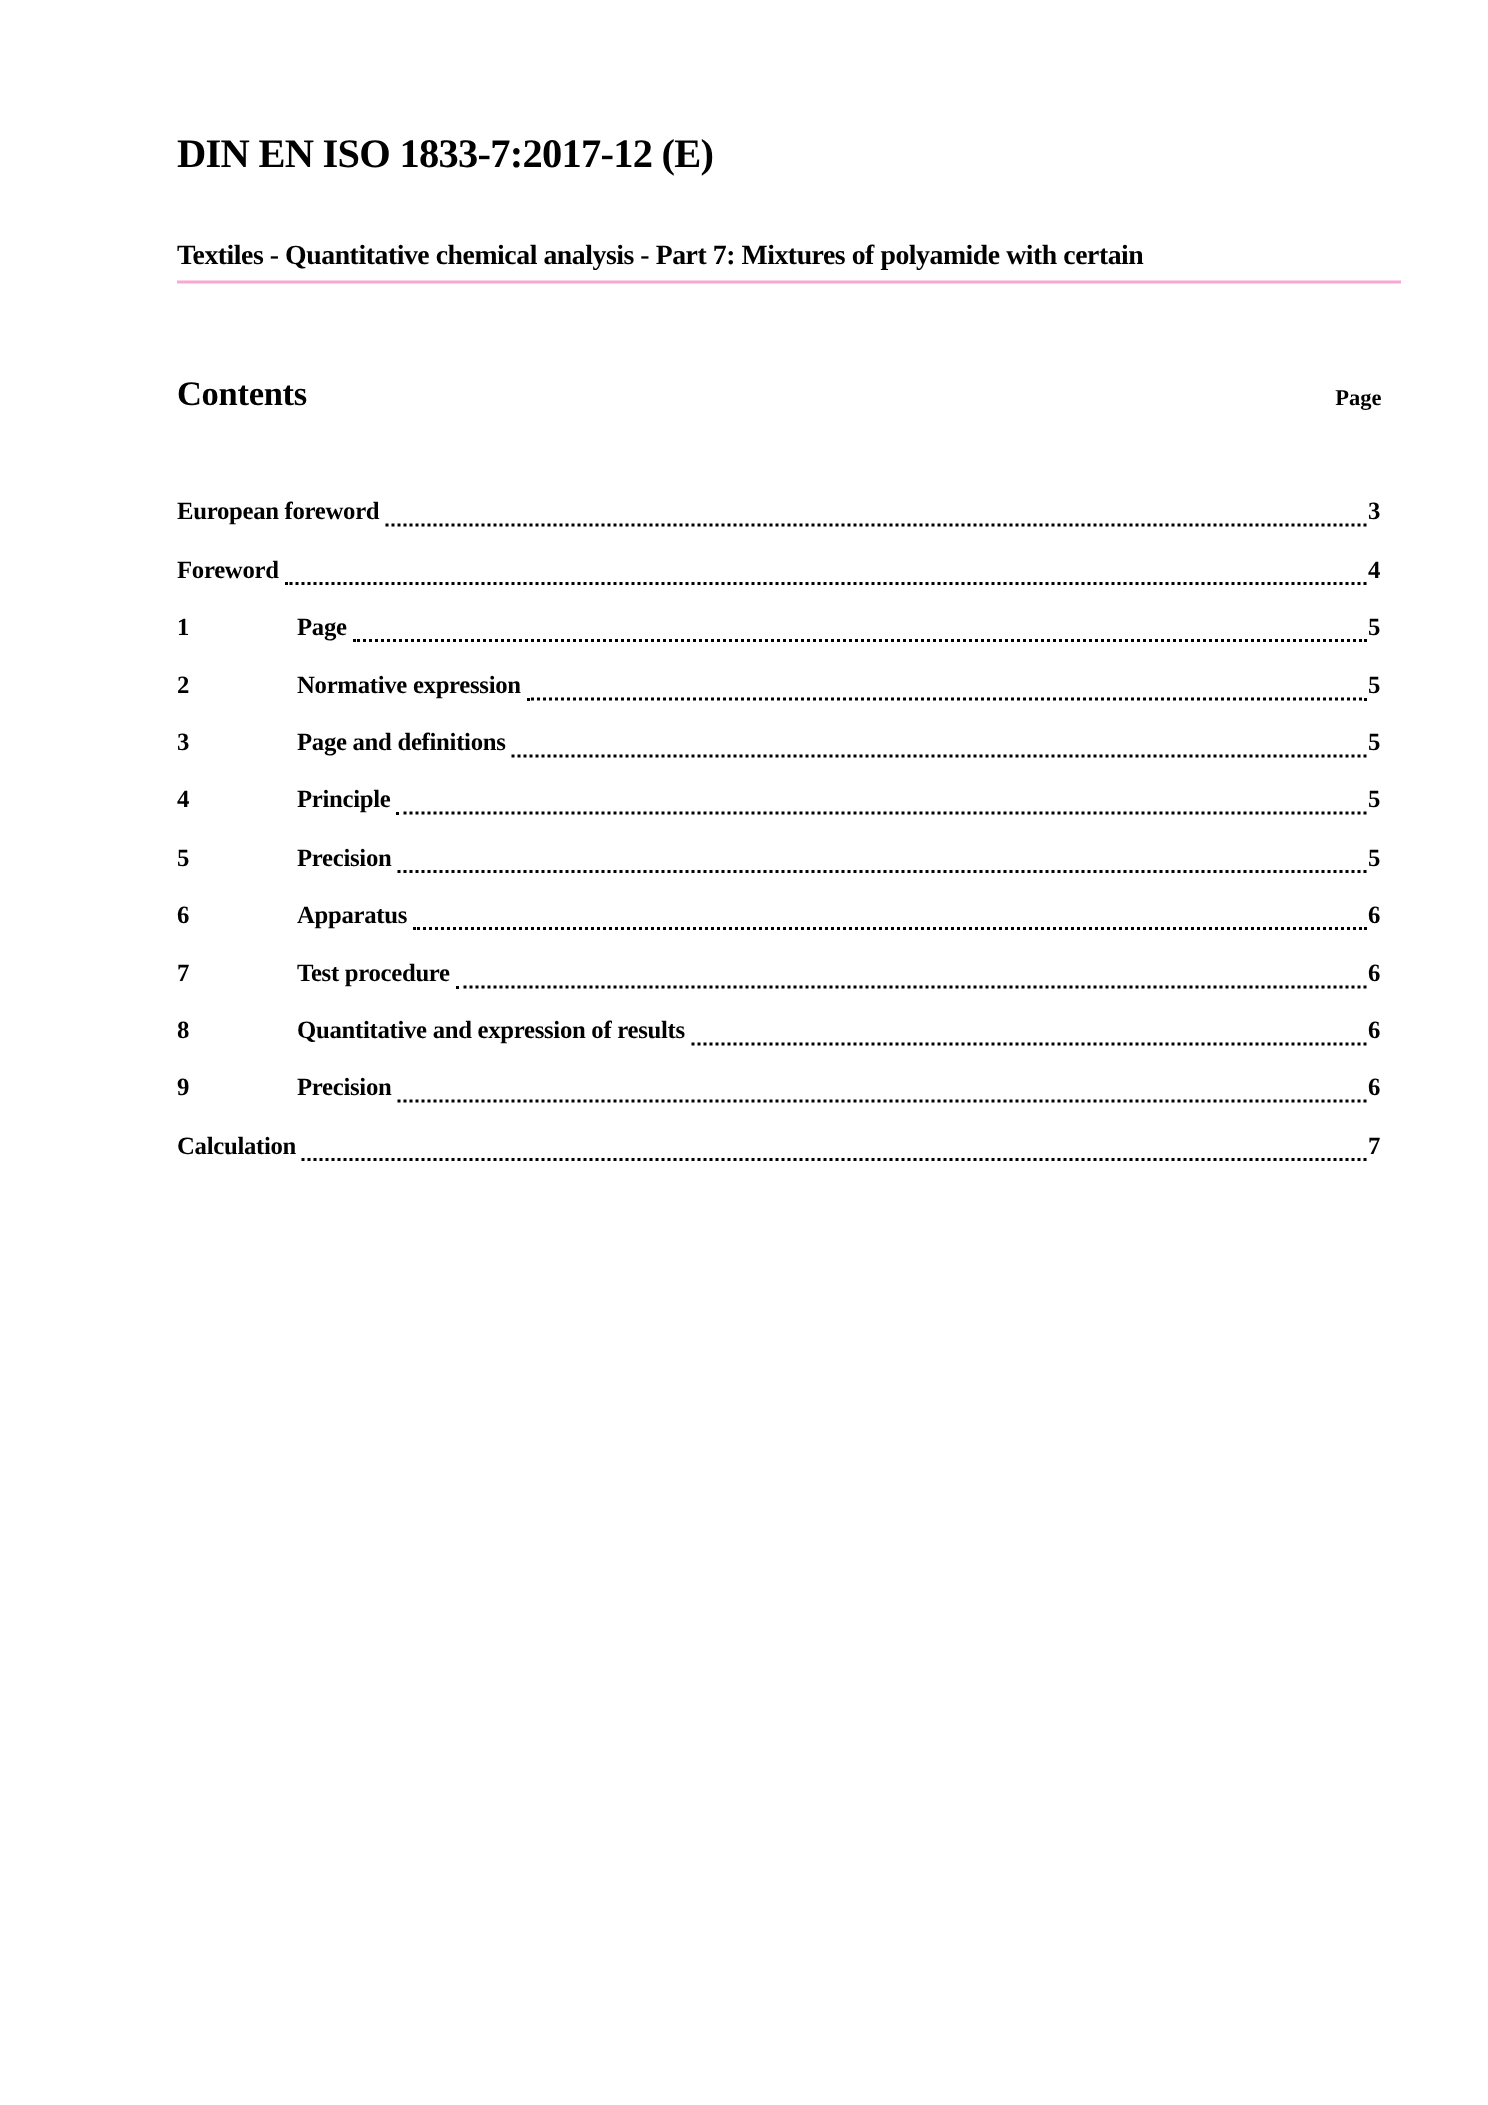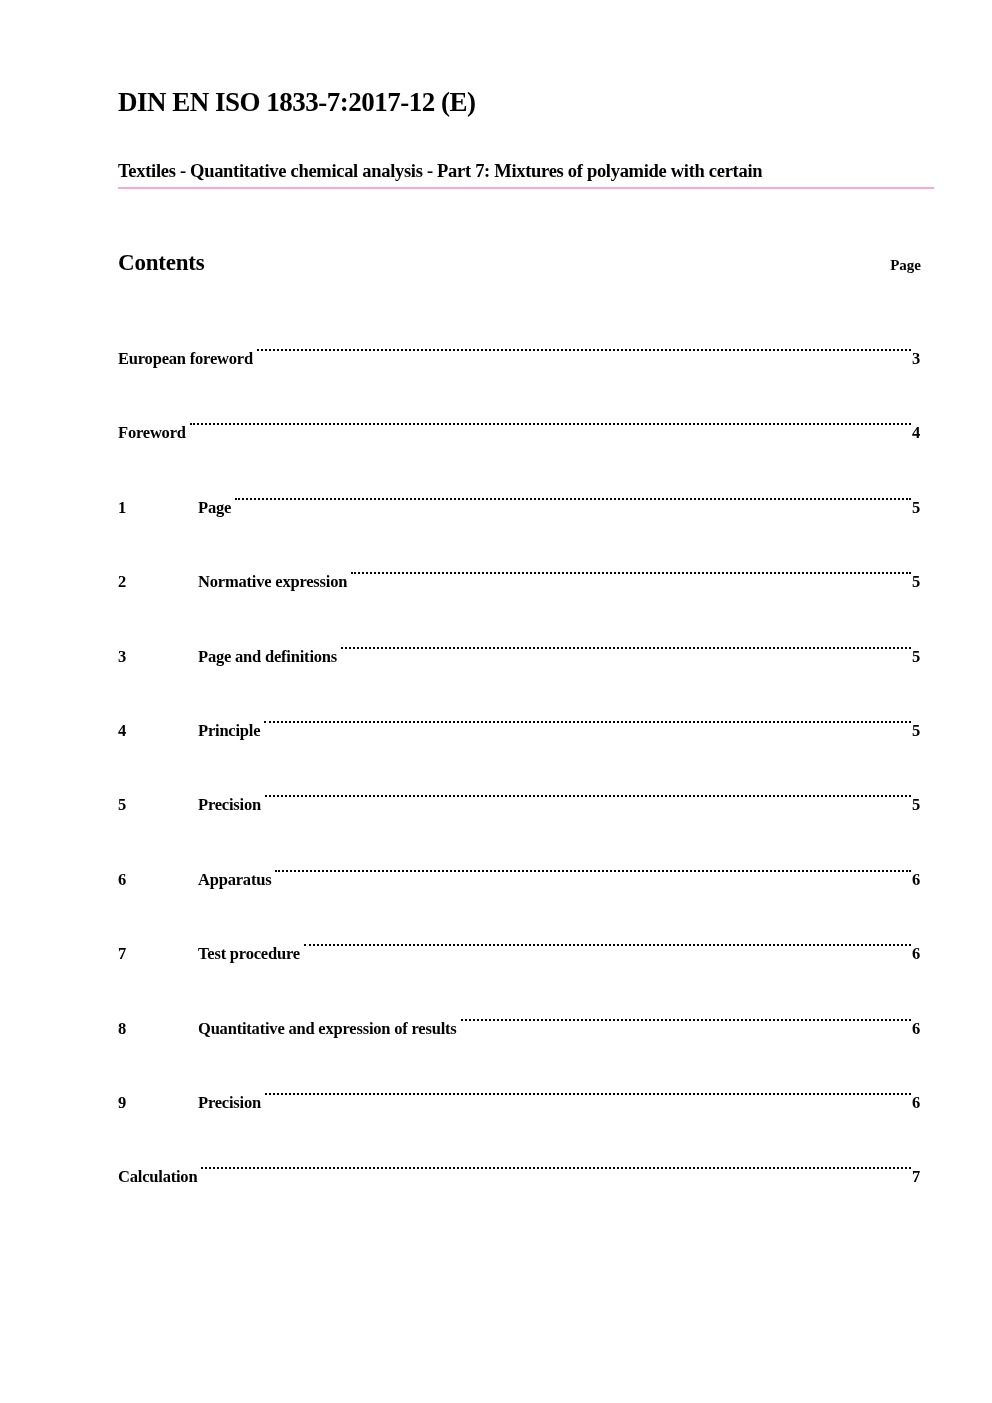--- a/index.html
+++ b/index.html
@@ -56,26 +56,25 @@
     text-align: right;
   }
   .toc {
     position: absolute;
     left: 118px;
     top: 313px;
     width: 802px;
   }
   .toc-row {
     display: flex;
-    align-items: flex-start;
+    align-items: flex-end;
     height: 38.4px;
     font-size: 16.5px;
     font-weight: bold;
     letter-spacing: -0.2px;
-    margin-top: 36px;
   }
   .toc-num {
     flex: none;
     width: 80px;
   }
   .toc-num:empty { display: none; }
   .toc-title { flex: none; white-space: nowrap; }
   .toc-dots {
     flex: 1 1 auto;
     border-bottom: 2px dotted #000000;

